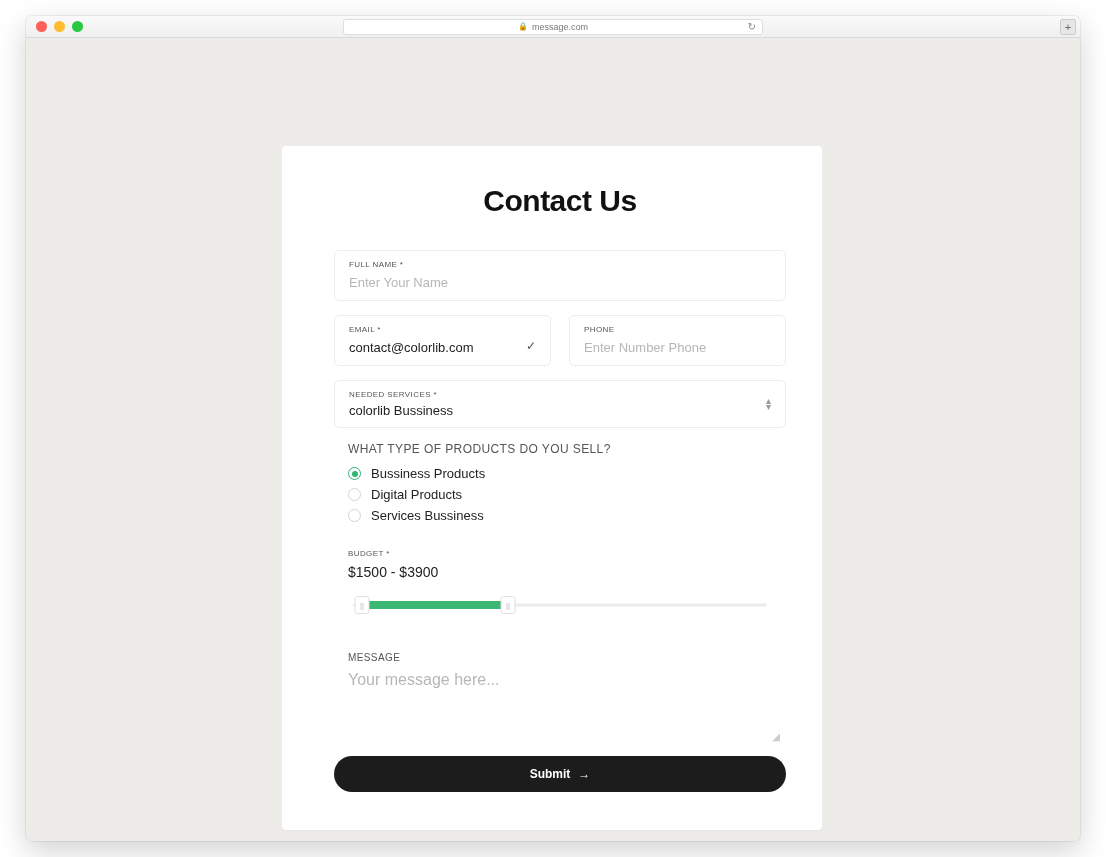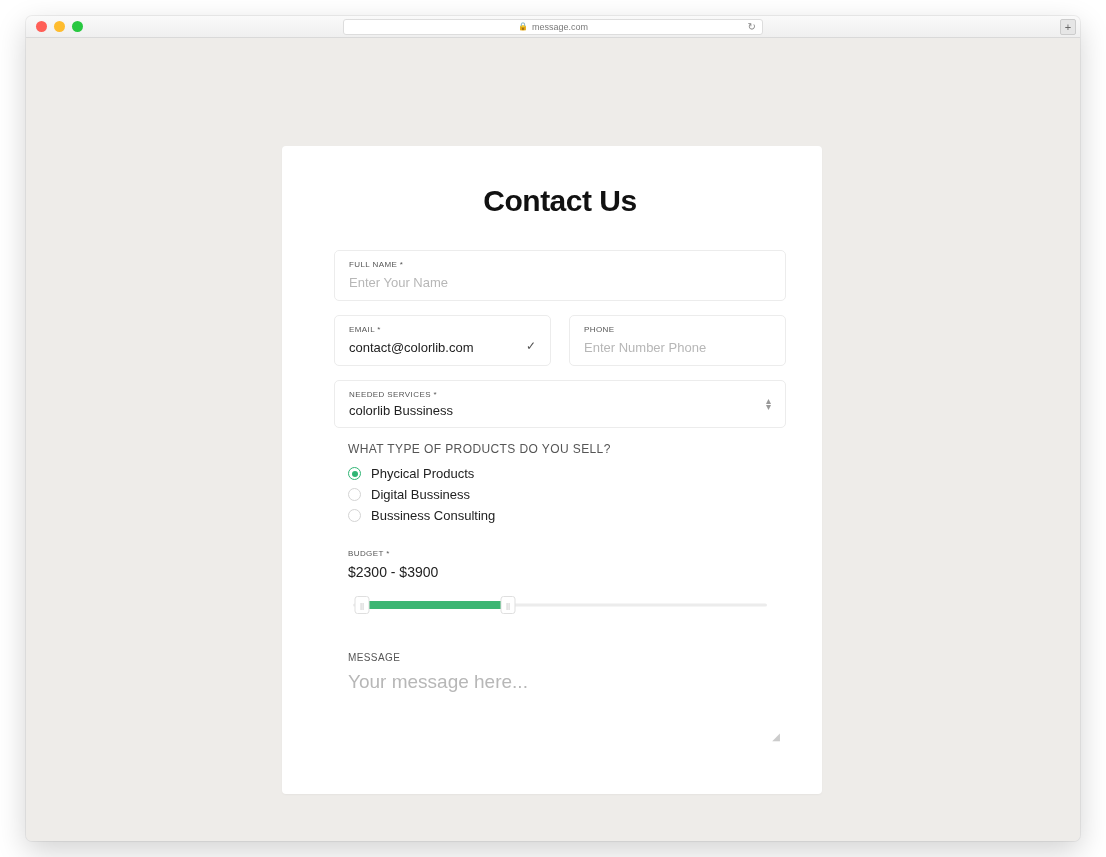--- a/index.html
+++ b/index.html
@@ -240,21 +240,21 @@
       text-transform: uppercase;
       font-weight: 500;
       margin-bottom: 8px;
       display: block;
     }
     .msg-area {
       width: 100%;
       border: none;
       outline: none;
       resize: none;
-      font-size: 19px;
+      font-size: 16px;
       color: #222;
       height: 56px;
       font-family: inherit;
     }
     .msg-area::placeholder { color: #b7b7b7; }
     .resize-grip {
       text-align: right;
       font-size: 10px;
       color: #ccc;
       margin-right: -8px;
@@ -324,44 +324,48 @@
             <span>▾</span>
         </span>
       </div>
 
       <span class="section-label" style="margin-top:6px;">WHAT TYPE OF PRODUCTS DO YOU SELL?</span>
       <div class="radio-group">
         <div class="radio-row">
           <span class="radio-circle sel">
               <span class="radio-dot"></span>
             </span>
-          <span>Phycical Products</span>
+          <span>Bussiness Products</span>
         </div>
         <div class="radio-row">
           <span class="radio-circle"></span>
-          <span>Digital Bussiness</span>
+          <span>Digital Products</span>
         </div>
         <div class="radio-row">
           <span class="radio-circle"></span>
-          <span>Bussiness Consulting</span>
+          <span>Services Bussiness</span>
         </div>
       </div>
 
       <div class="budget-block">
         <span class="budget-label">BUDGET *</span>
-        <div class="budget-value">$2300 - $3900</div>
+        <div class="budget-value">$1500 - $3900</div>
         <div class="slider">
           <div class="slider-rail"></div>
           <div class="slider-fill"></div>
           <div class="slider-handle" style="left:14px">||</div>
           <div class="slider-handle" style="left:160px">||</div>
         </div>
       </div>
 
       <div class="msg-block">
         <span class="msg-label">MESSAGE</span>
         <textarea class="msg-area" placeholder="Your message here..." style=""></textarea>
         <div class="resize-grip">◢</div>
       </div>
 
+      <button class="submit-btn">
+        <span>Submit</span>
+        <span class="arrow-icon">→</span>
+      </button>
     </div>
   </div>
 </div>
 
 </body></html>

